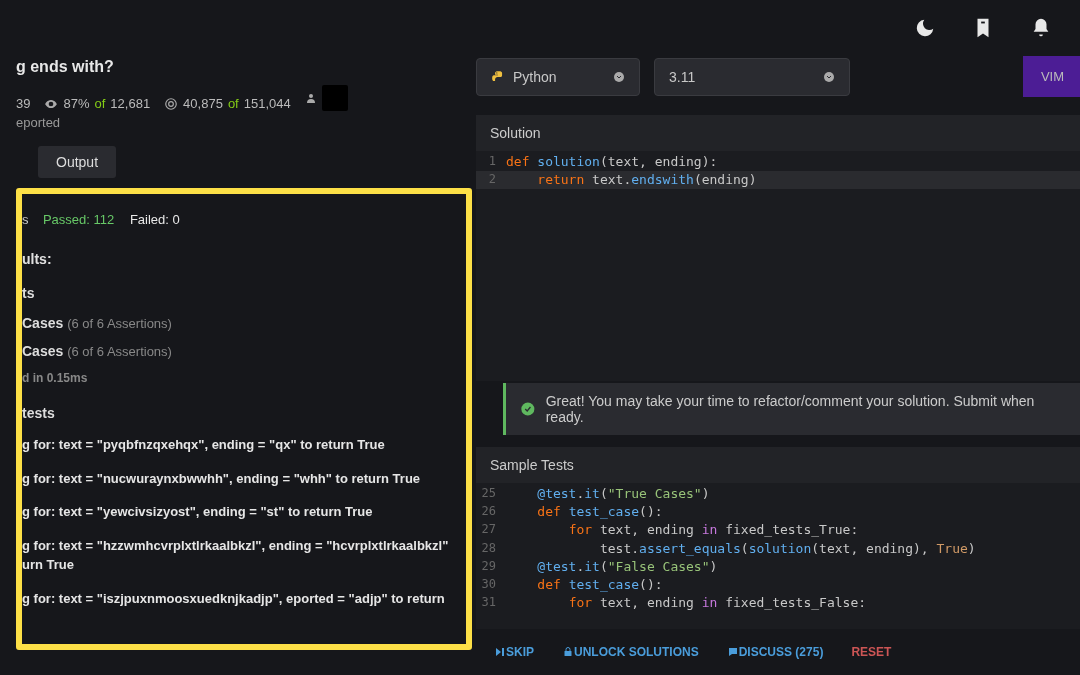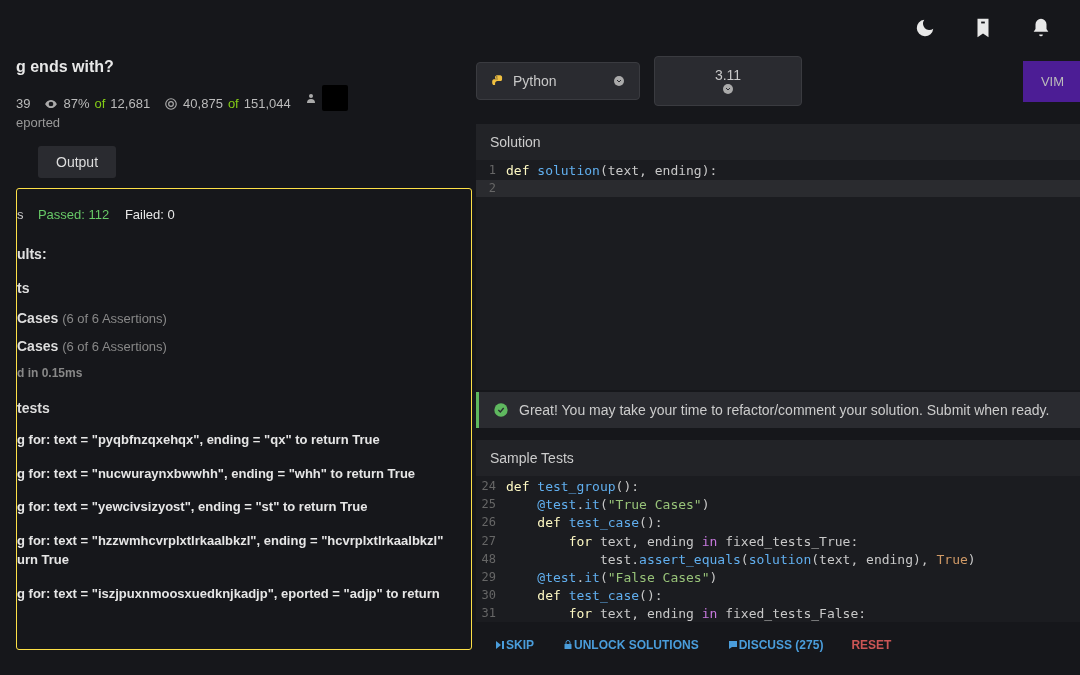--- a/index.html
+++ b/index.html
@@ -30,53 +30,53 @@
 .stats-row { display: flex; align-items: flex-end; gap: 14px; font-size: 13px; color: #bbb; padding: 3px 0 4px 0; }
 .stats-row .dim { color: #84cc16; }
 .stat { display: inline-flex; align-items: center; gap: 5px; }
 .avatar { width: 26px; height: 26px; background: #000; border-radius: 2px; }
 .user-icon { width: 12px; height: 12px; }
 .reported { color: #999; font-size: 13px; padding-bottom: 10px; }
 
 .tabbar { margin: 6px 0 0 0; }
 .tab-btn { background: #2a2b30; color: #ddd; border: none; padding: 8px 18px; border-radius: 3px; font-size: 14px; cursor: pointer; margin-left: 22px; }
 
-.output-box { border: 1px solid #fde047; border-radius: 3px; margin-top: 10px; height: 462px; overflow: hidden; padding: 18px 12px 0 0; }
+.output-box { border: 6px solid #fde047; border-radius: 3px; margin-top: 10px; height: 462px; overflow: hidden; padding: 18px 12px 0 0; }
 .status-line { font-size: 13px; margin-bottom: 24px; }
 .passed { color: #67c867; }
 .failed { color: #e8e8e8; margin-left: 12px; }
 .results-head { font-weight: 700; font-size: 14px; color: #e0e0e0; margin-bottom: 18px; }
 .section { font-weight: 700; font-size: 14px; color: #ddd; margin-bottom: 14px; }
 .case-line { font-weight: 700; font-size: 14px; color: #ddd; margin-bottom: 12px; }
 .case-line .assert { color: #888; font-weight: 400; font-size: 13px; }
 .completed { color: #888; font-size: 12px; font-weight: 700; margin-bottom: 20px; }
 .test-line { font-weight: 700; font-size: 13px; color: #e6e6e6; margin-bottom: 14px; line-height: 1.5; }
 
 .selectors { display: flex; gap: 14px; margin-bottom: 18px; align-items: center; }
 .select-box { background: #2a2b30; border: 1px solid #3a3b40; border-radius: 4px; padding: 10px 14px; display: flex; align-items: center; justify-content: space-between; cursor: pointer; }
 .select-box.lang { width: 164px; }
-.select-box.ver { width: 148px; flex-direction: column; }
+.select-box.ver { width: 196px; }
 .py-icon { width: 14px; height: 14px; margin-right: 8px; color: #f0c040; }
 .chev { width: 12px; height: 12px; }
 .vim-btn { background: #4c1d95; border: none; color: #bbb; padding: 13px 16px 13px 18px; font-size: 13px; cursor: pointer; margin-left: auto; }
 
 .panel-head { background: #222327; color: #ccc; font-size: 14px; padding: 10px 14px; }
 .code-area { background: #1b1c20; font-family: "SF Mono", Consolas, Monaco, monospace; font-size: 13px; line-height: 1.4; padding: 2px 0; }
 .code-row { display: flex; }
 .gutter { width: 30px; text-align: right; color: #666; padding-right: 10px; user-select: none; font-size: 12px; }
 .code { color: #c8c8c8; white-space: pre; }
-.kw { color: #fef9c3; }
+.kw { color: #f97316; }
 .fn { color: #61afef; }
 .str { color: #98c379; }
 .bool { color: #d19a66; }
 .op { color: #c678dd; }
 .solution-box { height: 230px; }
 .hl-line { background: #2a2b2f; }
 
-.banner { display: flex; align-items: center; gap: 10px; padding: 10px 14px; background: #2a2b30; border-left: 3px solid #5fb85f; color: #ccc; font-size: 14px; margin-top: 2px; }
+.banner { display: flex; align-items: center; gap: 10px; padding: 10px 14px; background: #2a2b30; border-left: 3px solid #5fb85f; color: #ccc; font-size: 14px; margin-top: 2px; margin-left: 27px; }
 .check-icon { width: 16px; height: 16px; color: #5fb85f; }
 .sample-box { height: 146px; overflow: hidden; }
 .actions { display: flex; gap: 8px; padding: 10px 0 0 8px; align-items: center; }
 .act-btn { background: transparent; border: none; color: #4a9ddb; font-size: 12px; font-weight: 700; display: inline-flex; align-items: center; gap: 0; padding: 6px 10px; cursor: pointer; }
 .act-btn.reset { color: #cc5555; }
 .act-icon { width: 12px; height: 12px; }
 </style>
 </head>
 <body>
 
@@ -178,51 +178,48 @@
     </div>
 
     <div class="panel-head">Solution</div>
     <div class="code-area solution-box">
       <div class="code-row">
           <div class="gutter">1</div>
           <div class="code"><span class="kw">def</span> <span class="fn">solution</span>(text, ending):</div>
         </div>
       <div class="code-row hl-line">
           <div class="gutter">2</div>
+          <div class="code">    <span class="kw">return</span> text.<span class="fn">endswith</span>(ending)</div>
         </div>
     </div>
 
     <div class="banner">
       <svg class="check-icon" viewBox="0 0 24 24" fill="currentColor">
           <circle cx="12" cy="12" r="10"></circle>
           <path d="M8 12l3 3 5-6" stroke="#2a2b30" stroke-width="2" fill="none"></path>
         </svg>
       <span>Great! You may take your time to refactor/comment your solution. Submit when ready.</span>
     </div>
 
     <div class="panel-head" style="margin-top:12px">Sample Tests</div>
     <div class="code-area sample-box">
       <div class="code-row">
-          <div class="gutter">24</div>
-          <div class="code"><span class="kw">def</span> <span class="fn">test_group</span>():</div>
-        </div>
-      <div class="code-row">
           <div class="gutter">25</div>
           <div class="code">    <span class="fn">@test</span>.<span class="fn">it</span>(<span class="str">"True Cases"</span>)</div>
         </div>
       <div class="code-row">
           <div class="gutter">26</div>
           <div class="code">    <span class="kw">def</span> <span class="fn">test_case</span>():</div>
         </div>
       <div class="code-row">
           <div class="gutter">27</div>
           <div class="code">        <span class="kw">for</span> text, ending <span class="op">in</span> fixed_tests_True:</div>
         </div>
       <div class="code-row">
-          <div class="gutter">48</div>
+          <div class="gutter">28</div>
           <div class="code">            test.<span class="fn">assert_equals</span>(<span class="fn">solution</span>(text, ending), <span class="bool">True</span>)</div>
         </div>
       <div class="code-row">
           <div class="gutter">29</div>
           <div class="code">    <span class="fn">@test</span>.<span class="fn">it</span>(<span class="str">"False Cases"</span>)</div>
         </div>
       <div class="code-row">
           <div class="gutter">30</div>
           <div class="code">    <span class="kw">def</span> <span class="fn">test_case</span>():</div>
         </div>

